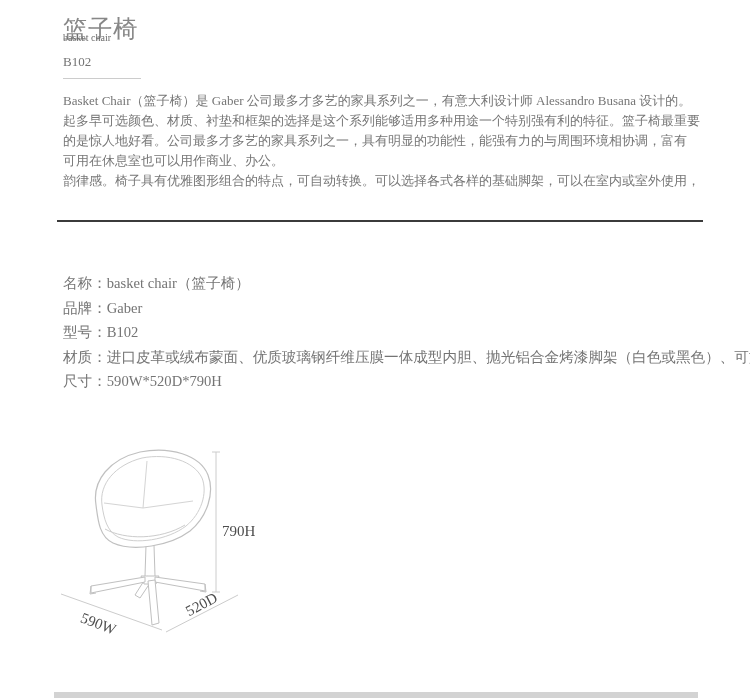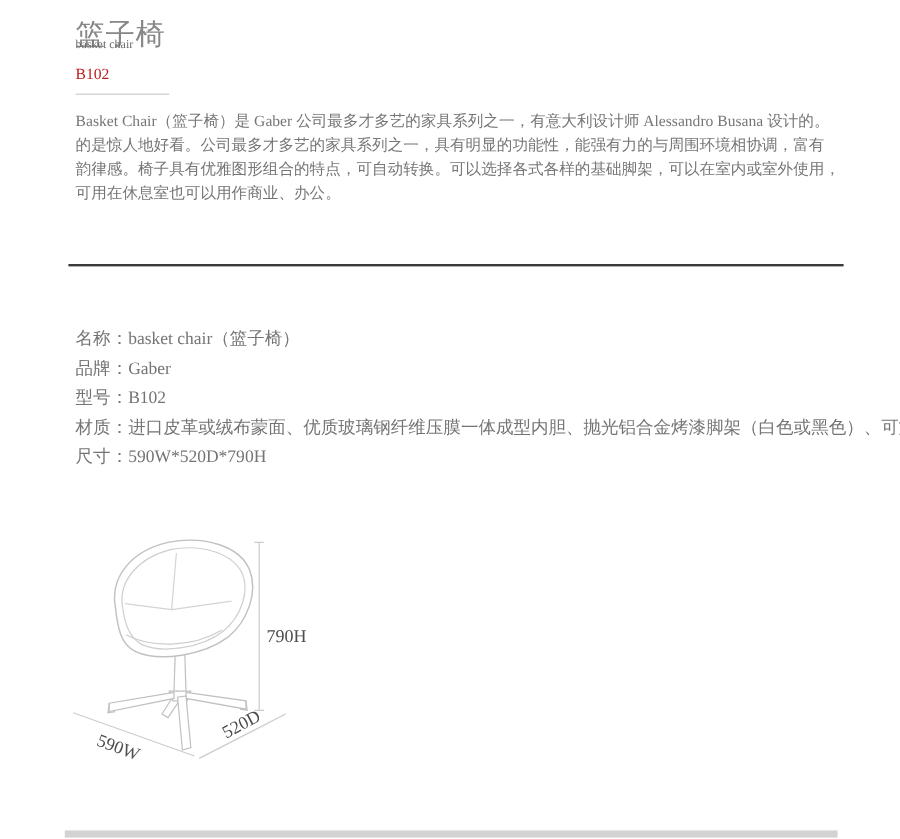--- a/index.html
+++ b/index.html
@@ -24,21 +24,21 @@
     position: absolute;
     left: 63px; top: 32px;
     font-size: 10px;
     color: #6b6b6b;
     white-space: nowrap;
   }
   .model {
     position: absolute;
     left: 63px; top: 54px;
     font-size: 13px;
-    color: #b91c1c;
+    color: #737373;
     white-space: nowrap;
   }
   .title-rule {
     position: absolute;
     left: 63px; top: 78px;
     width: 78px; height: 1px;
     background: #cccccc;
   }
   .description {
     position: absolute;
@@ -113,23 +113,24 @@
 
 <div class="page">
 
   <h1 class="page-title">篮子椅</h1>
   <div class="subtitle">basket chair</div>
   <div class="model">B102</div>
   <div class="title-rule"></div>
 
   <div class="description">
     <span class="desc-line">Basket Chair（篮子椅）是 Gaber 公司最多才多艺的家具系列之一，有意大利设计师 Alessandro Busana 设计的。</span>
+    <span class="desc-line">起多早可选颜色、材质、衬垫和框架的选择是这个系列能够适用多种用途一个特别强有利的特征。篮子椅最重要</span>
     <span class="desc-line">的是惊人地好看。公司最多才多艺的家具系列之一，具有明显的功能性，能强有力的与周围环境相协调，富有</span>
+    <span class="desc-line last">可用在休息室也可以用作商业、办公。</span>
     <span class="desc-line">韵律感。椅子具有优雅图形组合的特点，可自动转换。可以选择各式各样的基础脚架，可以在室内或室外使用，</span>
-    <span class="desc-line last">可用在休息室也可以用作商业、办公。</span>
   </div>
 
   <div class="section-divider"></div>
 
   <ul class="specs">
     <li>名称：basket chair（篮子椅）</li>
     <li>品牌：Gaber</li>
     <li>型号：B102</li>
     <li>材质：进口皮革或绒布蒙面、优质玻璃钢纤维压膜一体成型内胆、抛光铝合金烤漆脚架（白色或黑色）、可旋转</li>
     <li>尺寸：590W*520D*790H</li>

